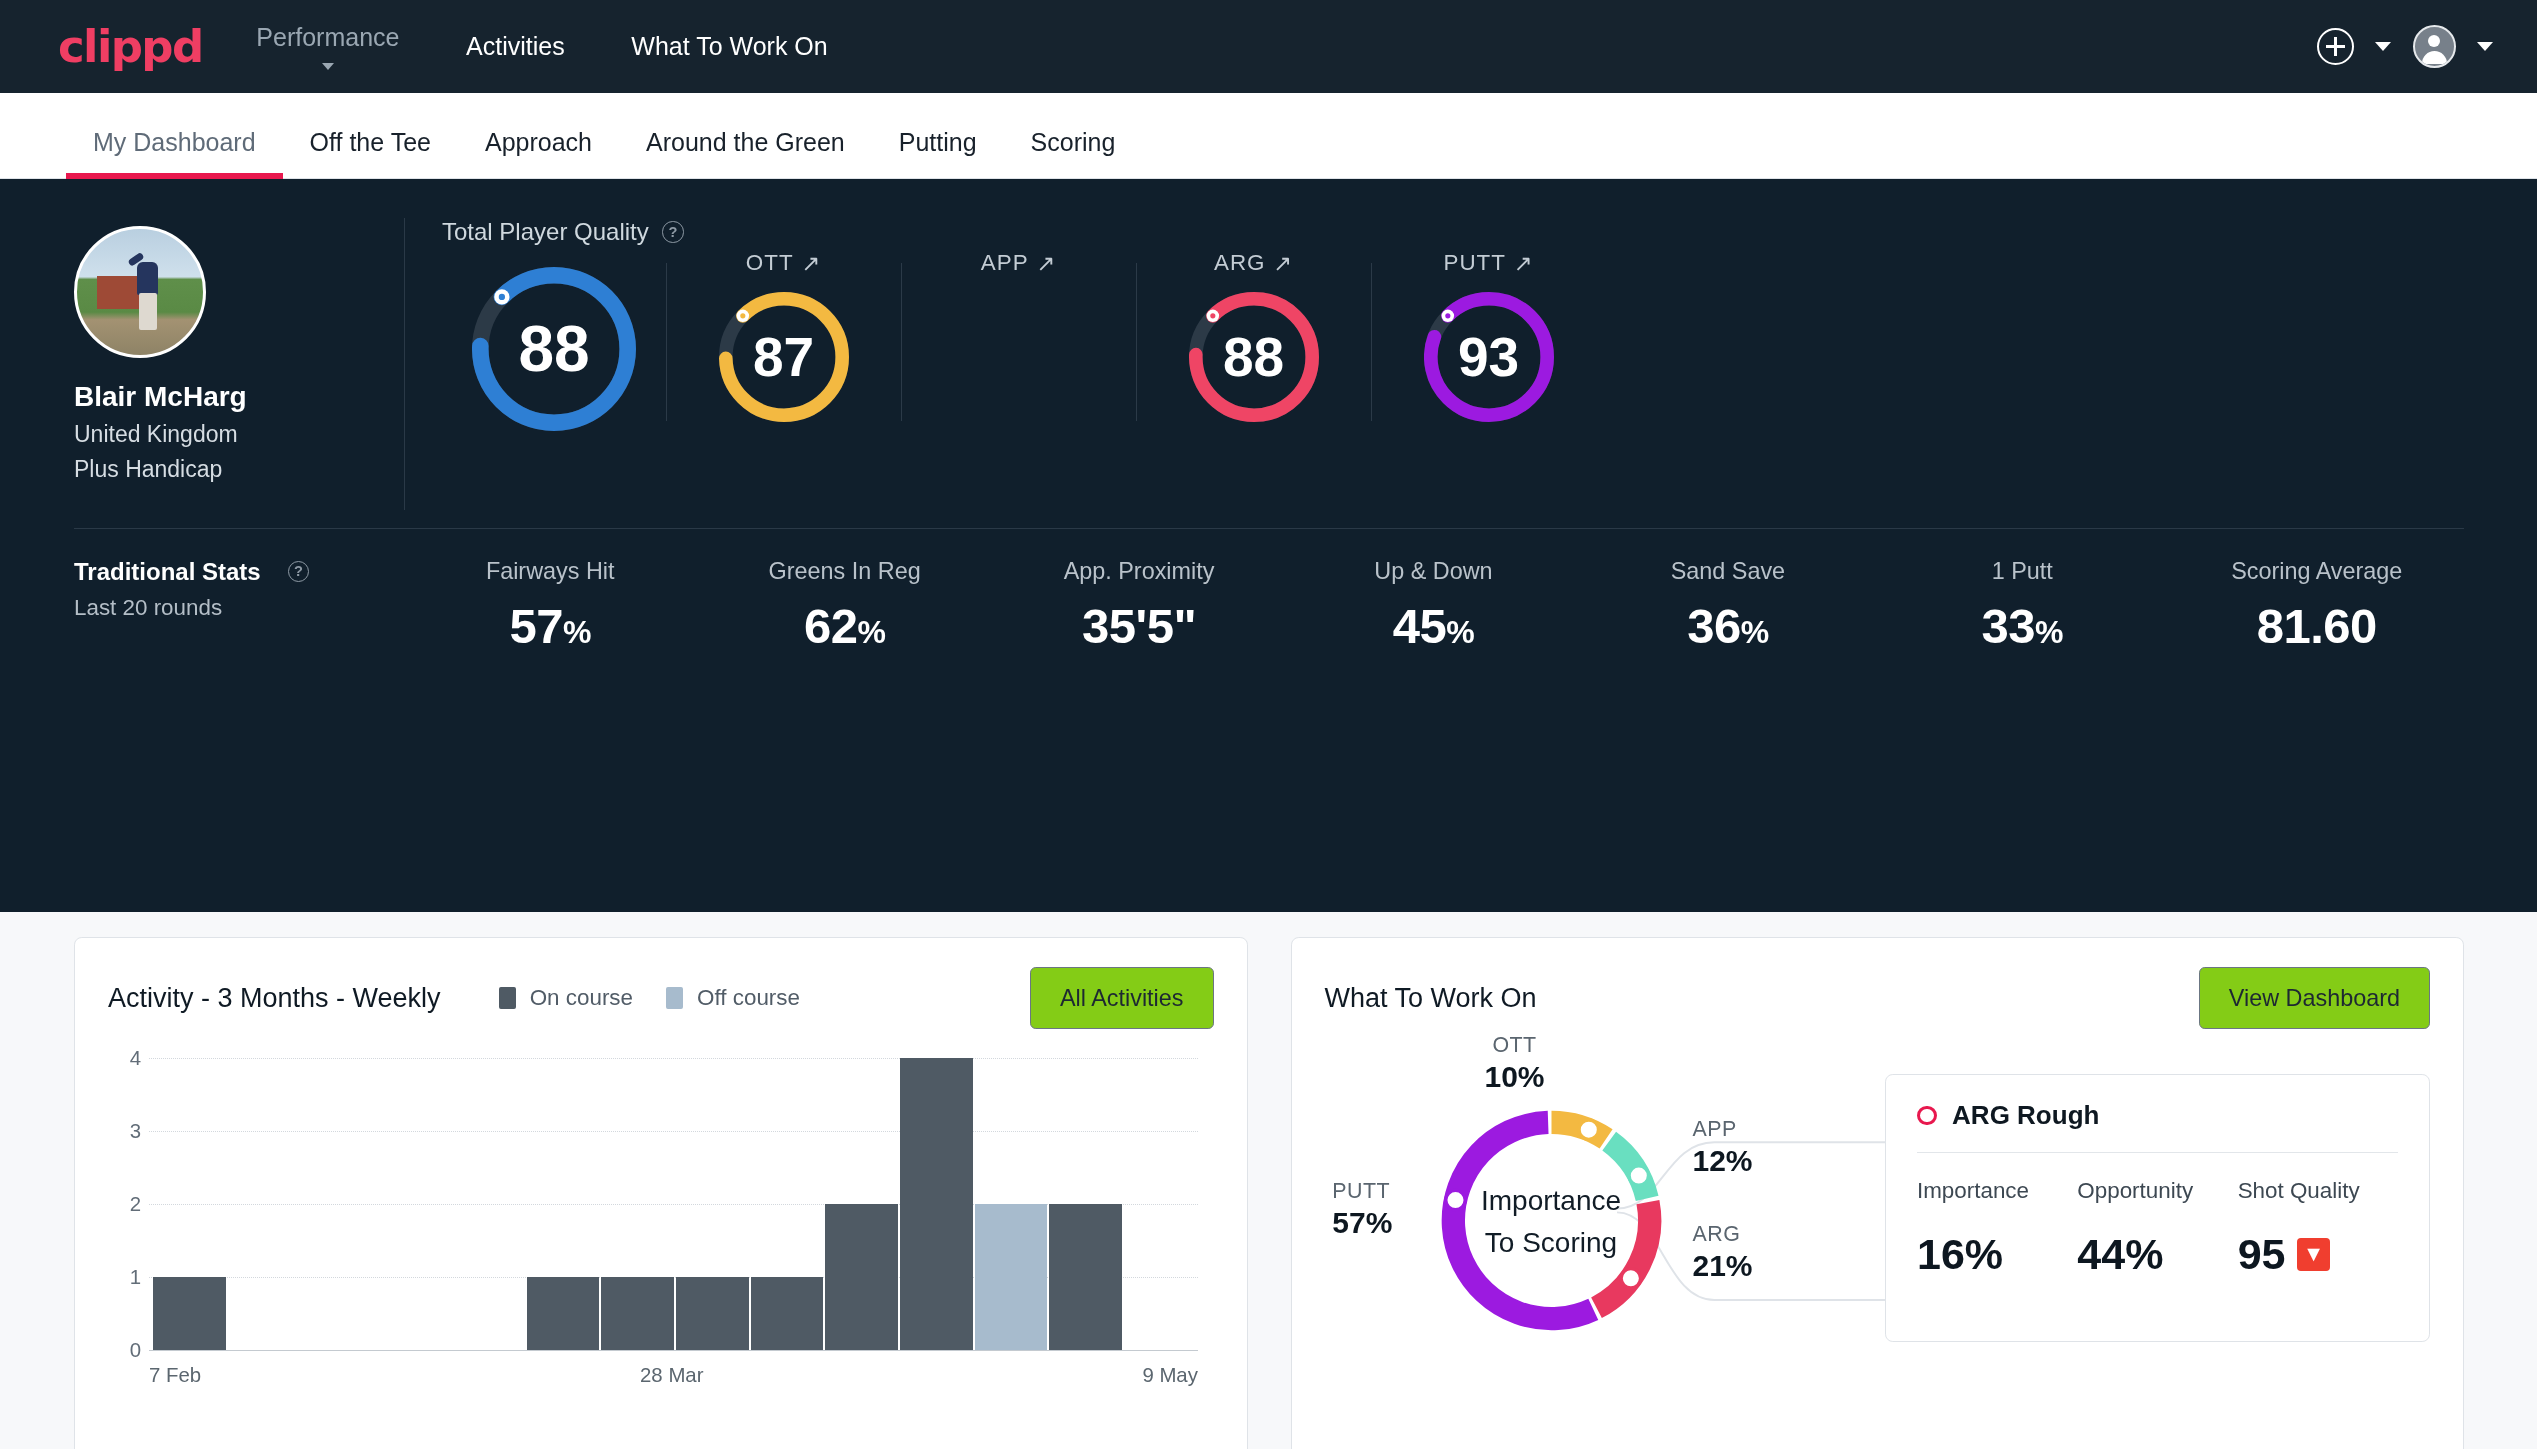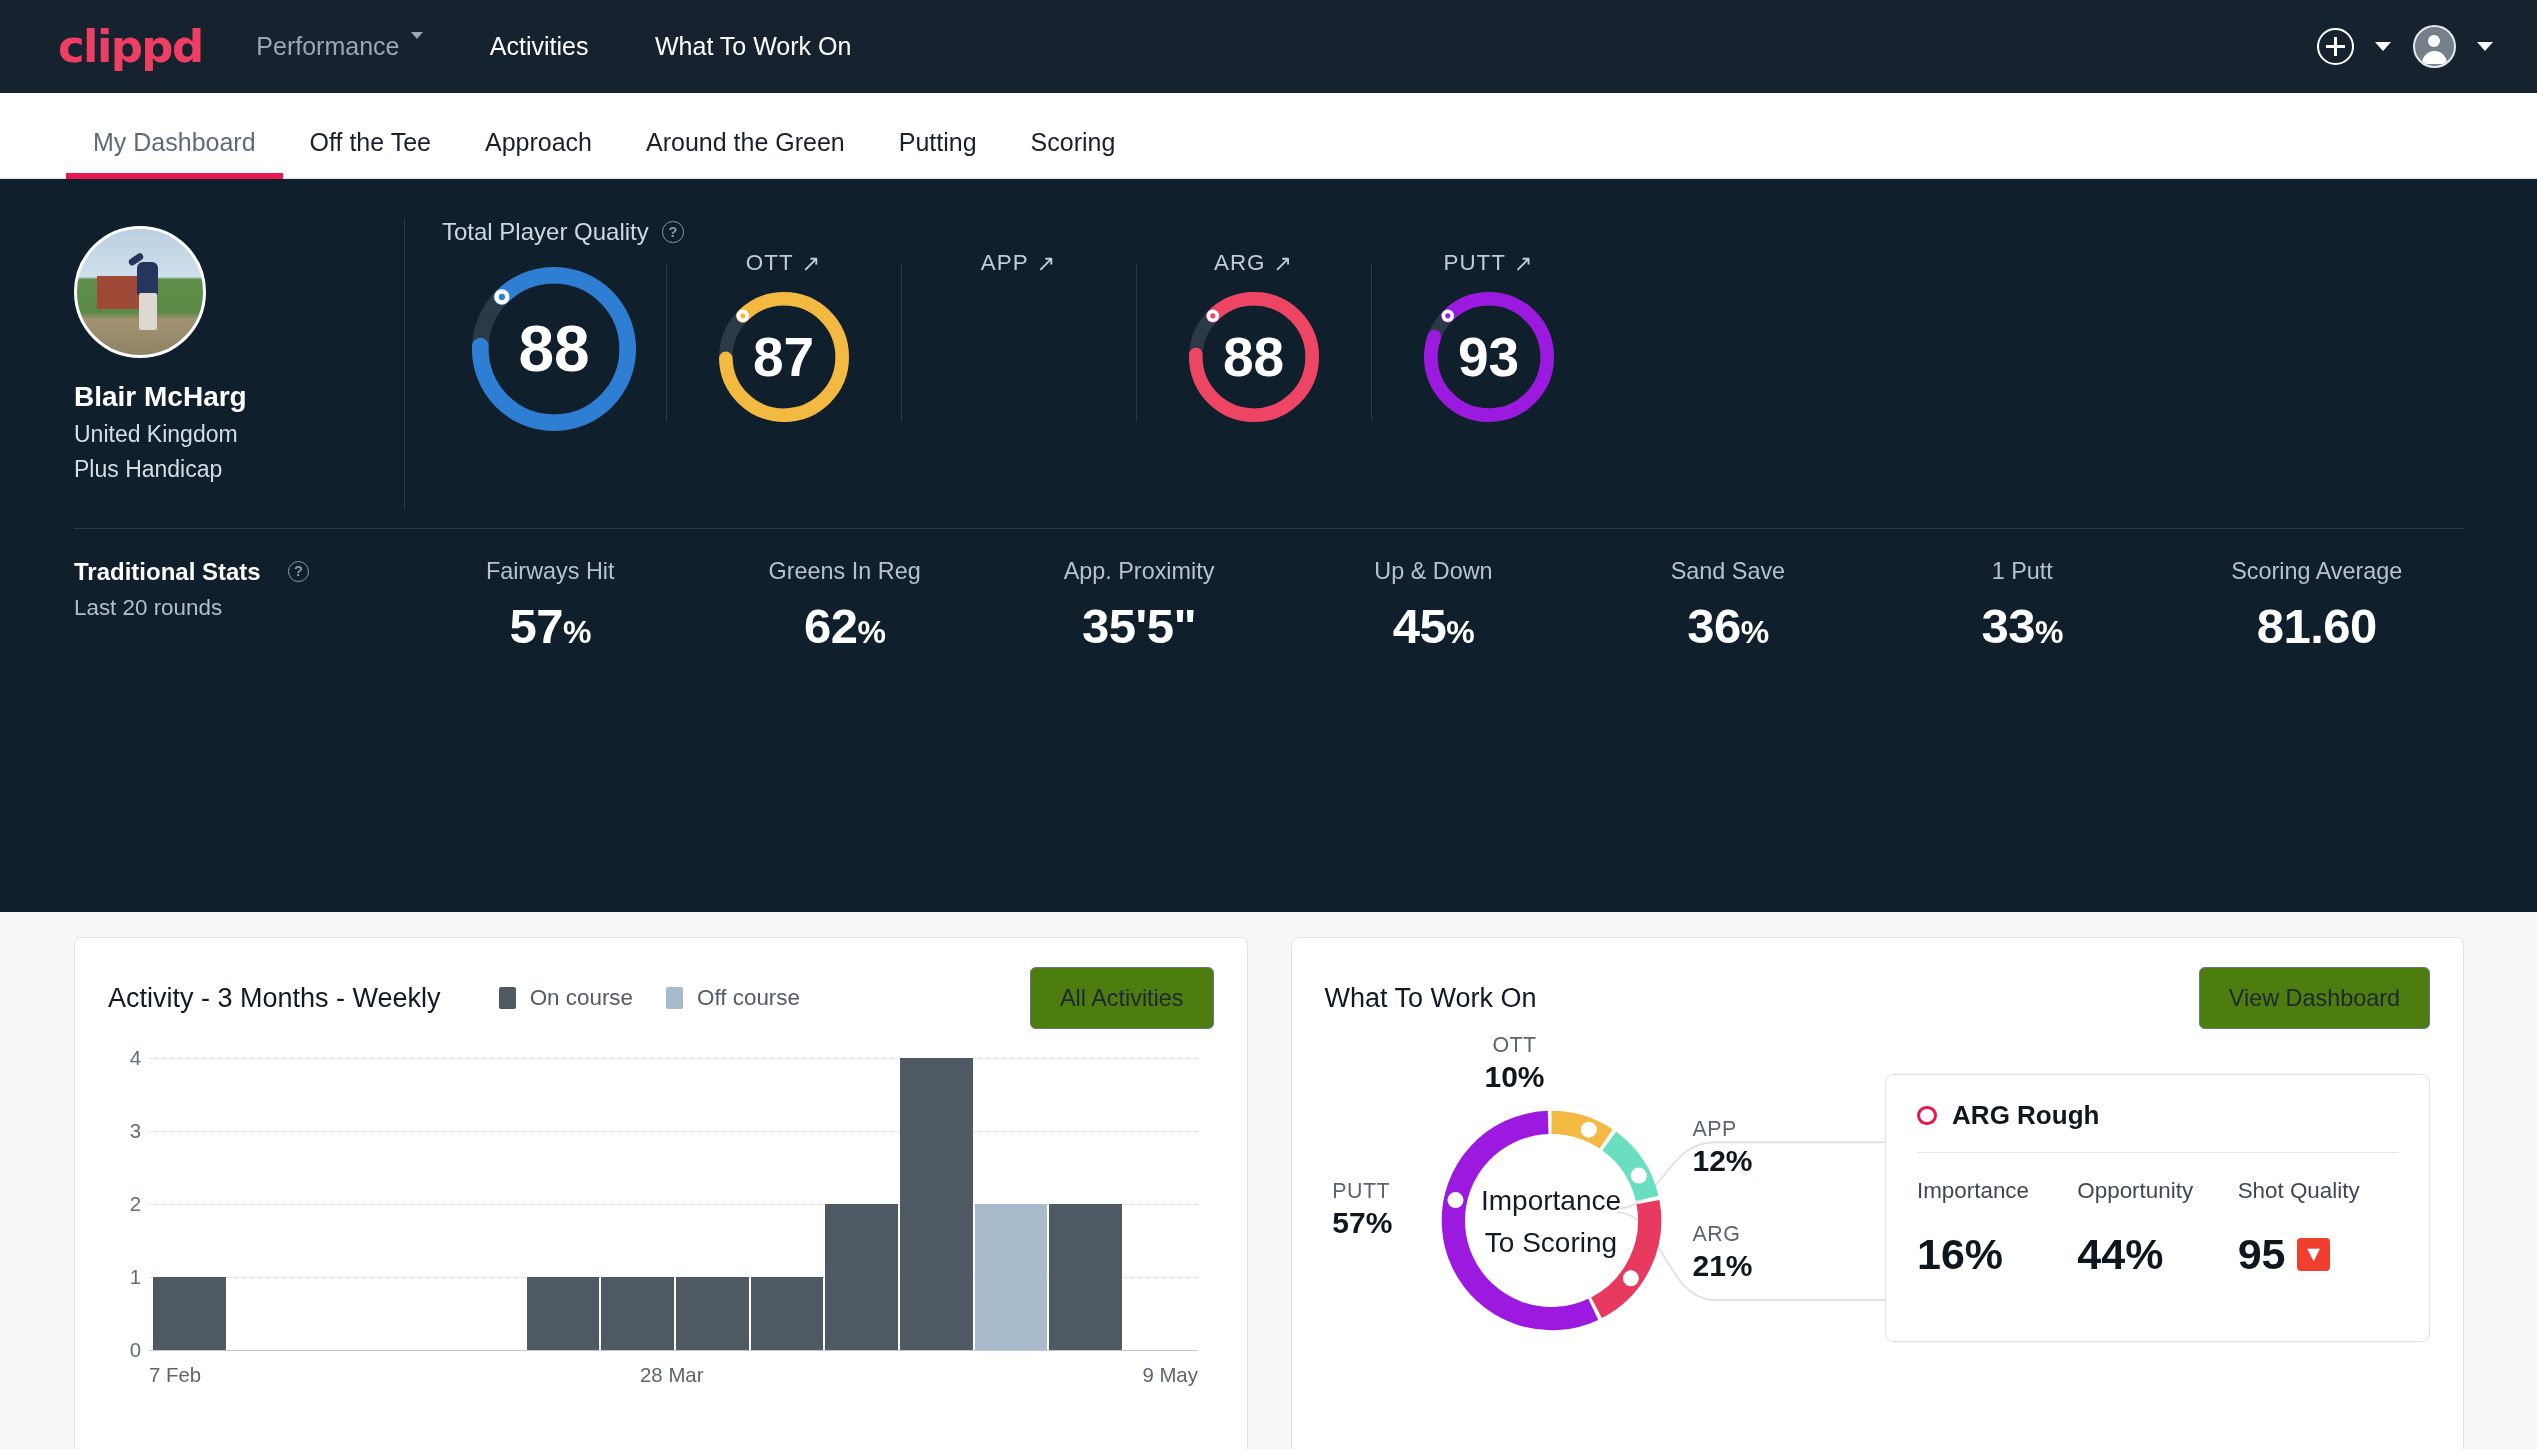--- a/index.html
+++ b/index.html
@@ -27,21 +27,21 @@
     font-family: "DejaVu Sans", sans-serif;
   }
   .navlinks { display: flex; align-items: center; gap: 55px; }
   .navlink {
     color: #ffffff;
     font-size: 25px;
     padding: 7.8px 5.8px;
     cursor: pointer;
     white-space: nowrap;
   }
-  .navlink.muted { color: #9aa7b2; display: flex; gap: 11.7px; }
+  .navlink.muted { color: #9aa7b2; display: flex; align-items: center; gap: 11.7px; flex-direction: column; }
   .caret-sm {
     width: 0; height: 0;
     border-left: 6.8px solid transparent;
     border-right: 6.8px solid transparent;
     border-top: 7.8px solid currentColor;
     display: inline-block;
   }
   .nav-right { margin-left: auto; display: flex; align-items: center; gap: 21.4px; }
   .circle-btn {
     width: 37px; height: 37px; border-radius: 50%;
@@ -216,21 +216,21 @@
   .legend { display: flex; align-items: center; gap: 33px; margin-left: 58px; }
   .legend-item { display: flex; align-items: center; gap: 13.6px; font-size: 22.4px; color: #515c67; }
   .sw { width: 17.5px; height: 21.4px; border-radius: 1.9px; }
   .btn-outline {
     margin-left: auto;
     border: 1px solid #6b7682;
     border-radius: 5.8px;
     padding: 16.6px 29px;
     font-size: 23.4px;
     color: #1d2832;
-    background: #4d7c0f;
+    background: #84cc16;
     cursor: pointer;
     white-space: nowrap;
   }
 
   
   .chart-wrap { position: relative; margin-top: 29px; height: 292px; }
   .ytick {
     position: absolute; left: 0; width: 33px; text-align: right;
     font-size: 20.4px; color: #626d78; transform: translateY(-50%);
   }

